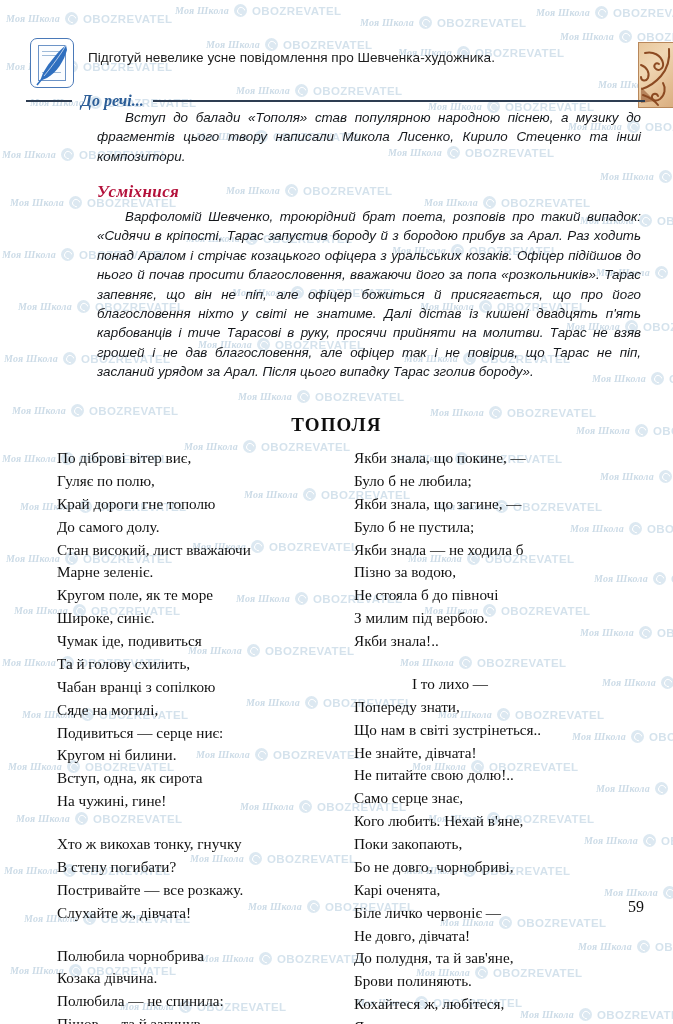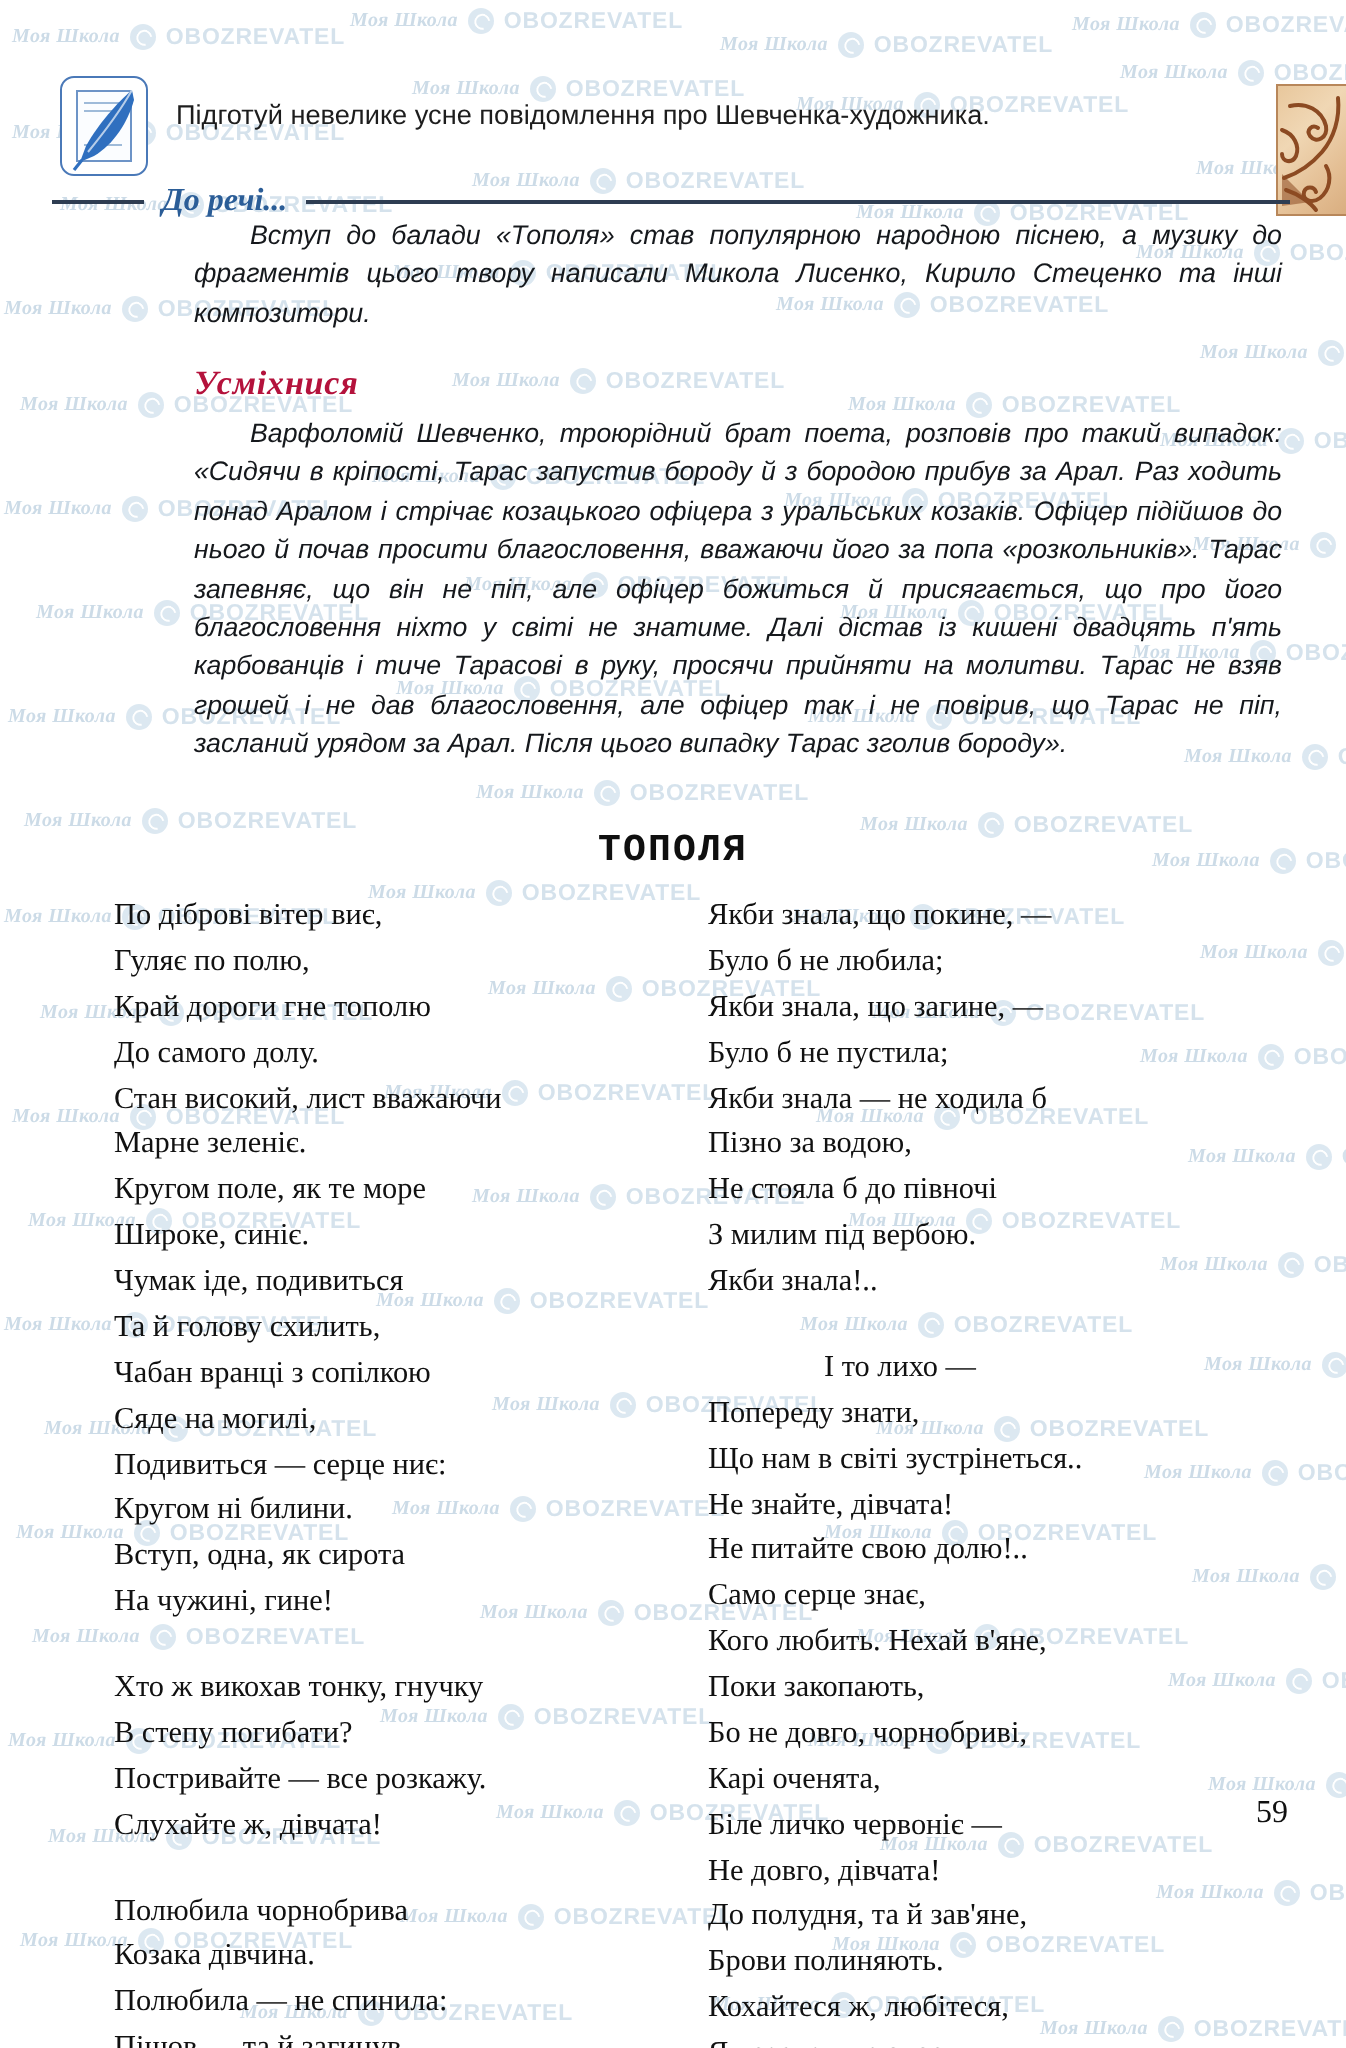--- a/index.html
+++ b/index.html
@@ -198,21 +198,21 @@
     color: #15181c;
   }
 
   
   .poem-title {
     position: absolute;
     left: 0;
     right: 0;
     top: 414px;
     text-align: center;
-    font-family: Liberation Mono, monospace;
+    font-family: Liberation Serif, serif;
     font-weight: bold;
     font-size: 19px;
     letter-spacing: 1.1px;
     color: #0f0f0f;
   }
   .poem-cols {
     position: absolute;
     left: 57px;
     right: 30px;
     top: 447px;

